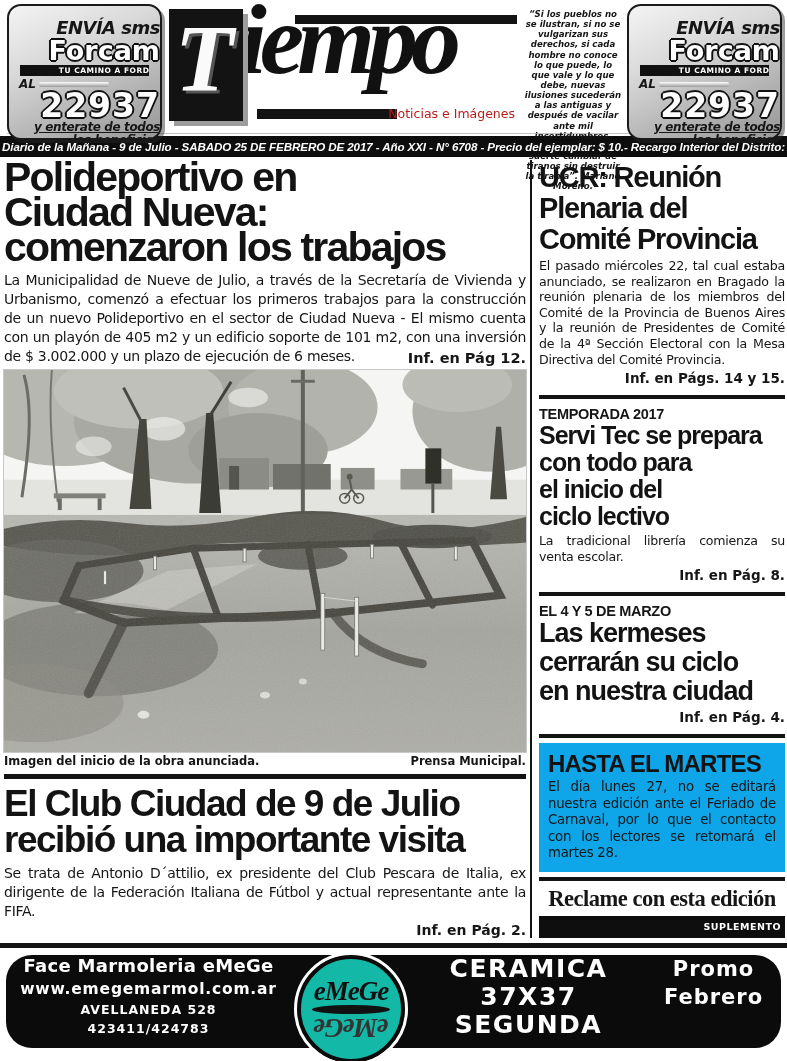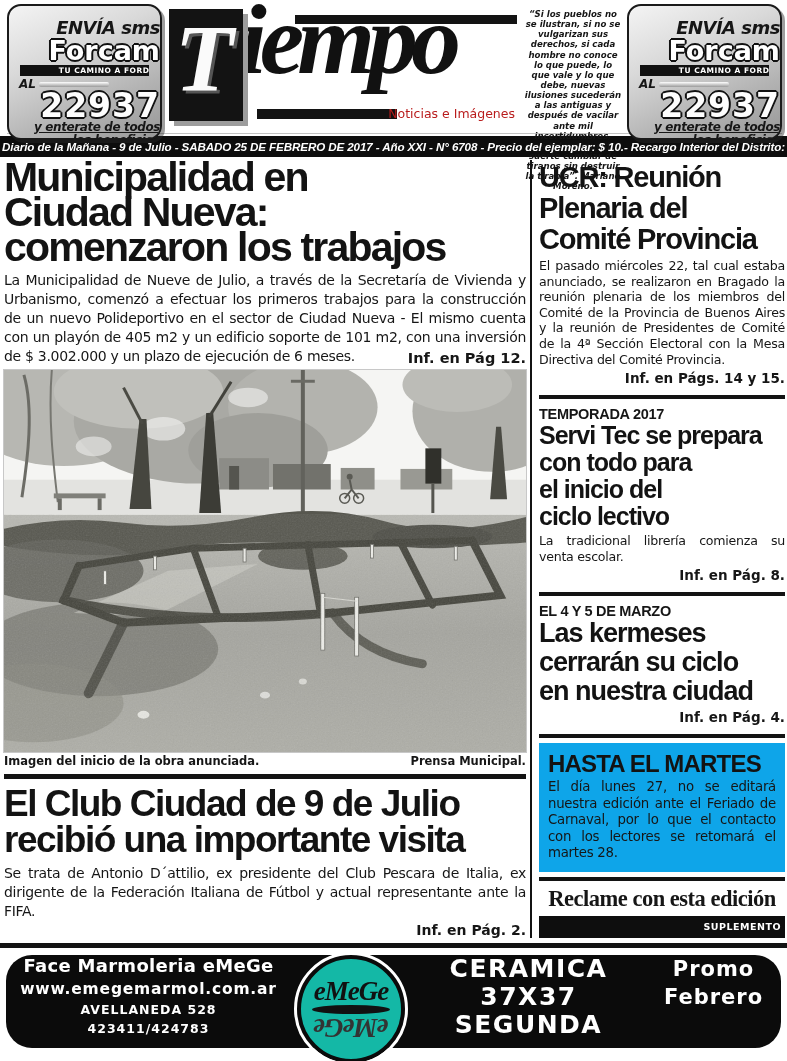--- a/index.html
+++ b/index.html
@@ -133,21 +133,21 @@
       <div class="ben">los beneficios</div>
     </div>
   </div>
 
   <div class="datebar">Diario de la Mañana - 9 de Julio - SABADO 25 DE FEBRERO DE 2017 - Año XXI - N° 6708 - Precio del ejemplar: $ 10.- Recargo Interior del Distrito: $ 0,20.- Edición 36 páginas</div>
 
   <div class="content">
 
     <div class="main-col">
       <h1 class="hl-main">
-        <span style="display:block">Municipalidad en</span>
+        <span style="display:block">Polideportivo en</span>
         <span style="display:block">Ciudad Nueva:</span>
         <span style="display:block">comenzaron los trabajos</span>
       </h1>
       <div class="lead-wrap">
         <p class="lead">La Municipalidad de Nueve de Julio, a través de la Secretaría de Vivienda y Urbanismo, comenzó a efectuar los primeros trabajos para la construcción de un nuevo Polideportivo en el sector de Ciudad Nueva  - El mismo cuenta con un playón de 405 m2 y un edificio soporte de 101 m2, con una inversión de $ 3.002.000 y un plazo de ejecución de 6 meses.</p>
         <span class="ref-abs">Inf. en Pág 12.</span>
       </div>
 
       <figure class="photo">
         <svg viewBox="0 0 524 390" preserveAspectRatio="none">

